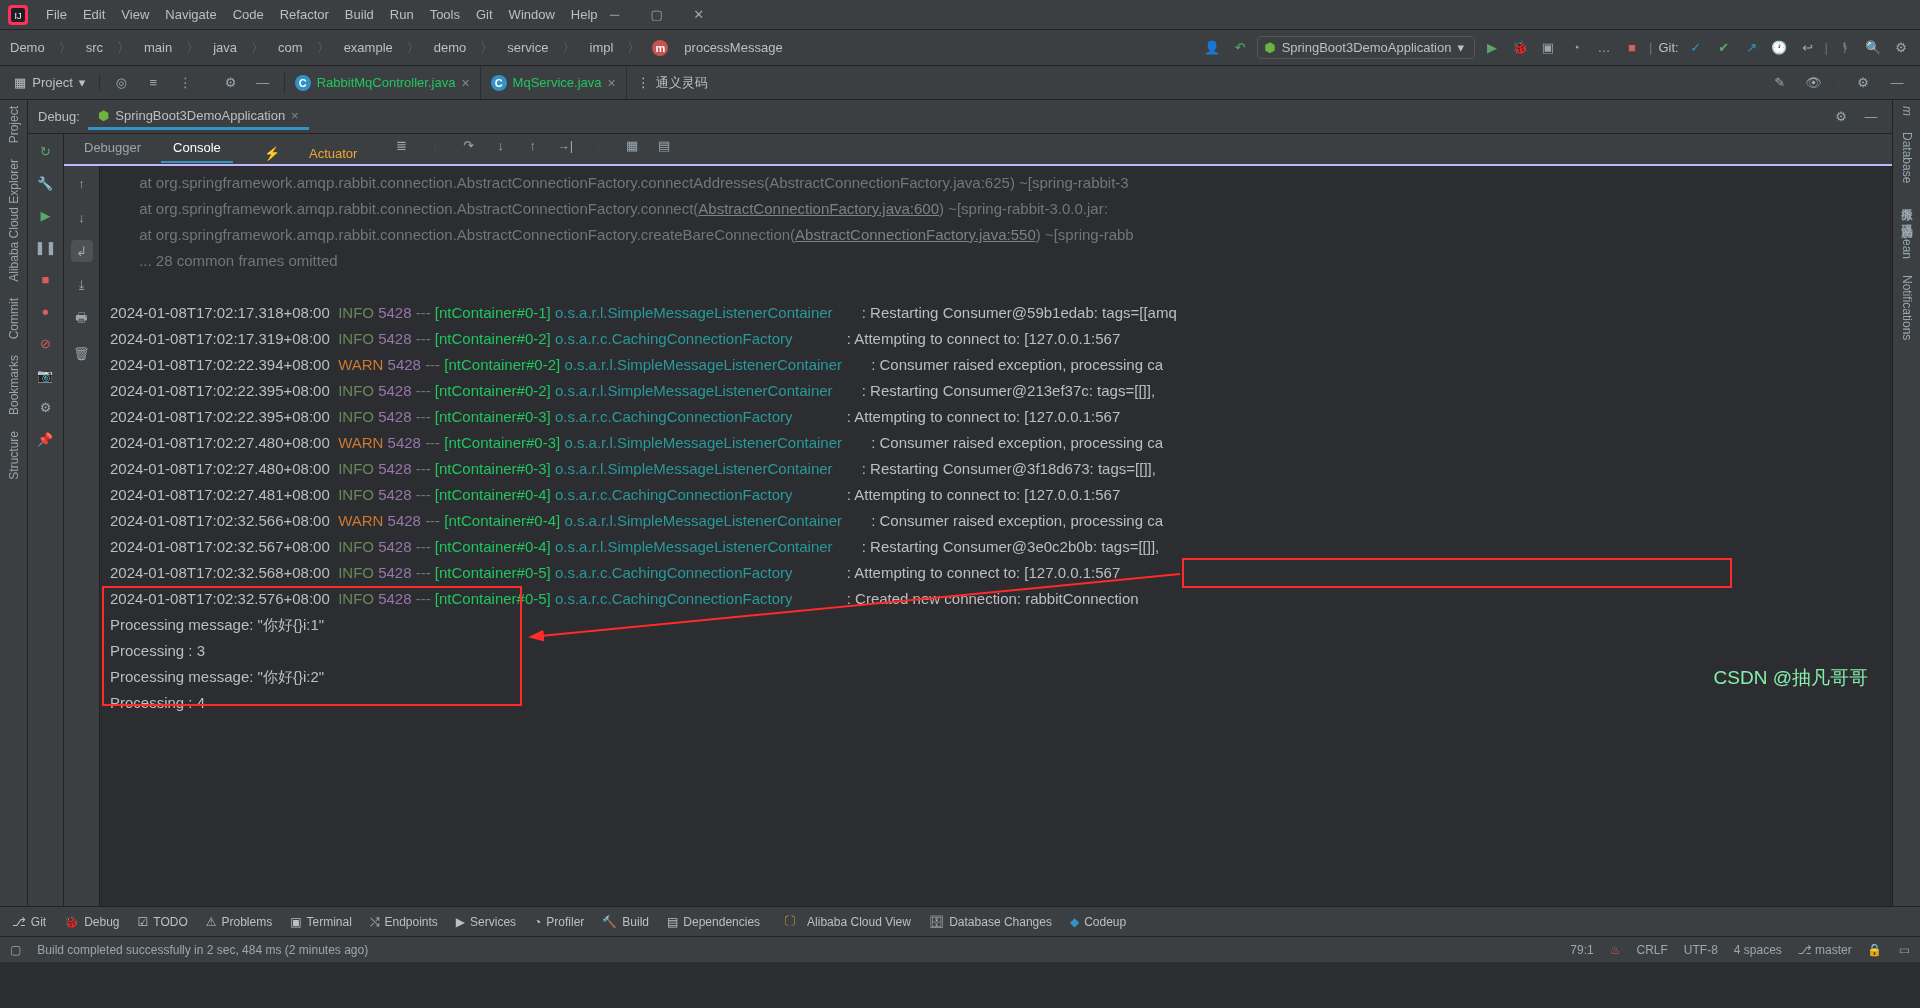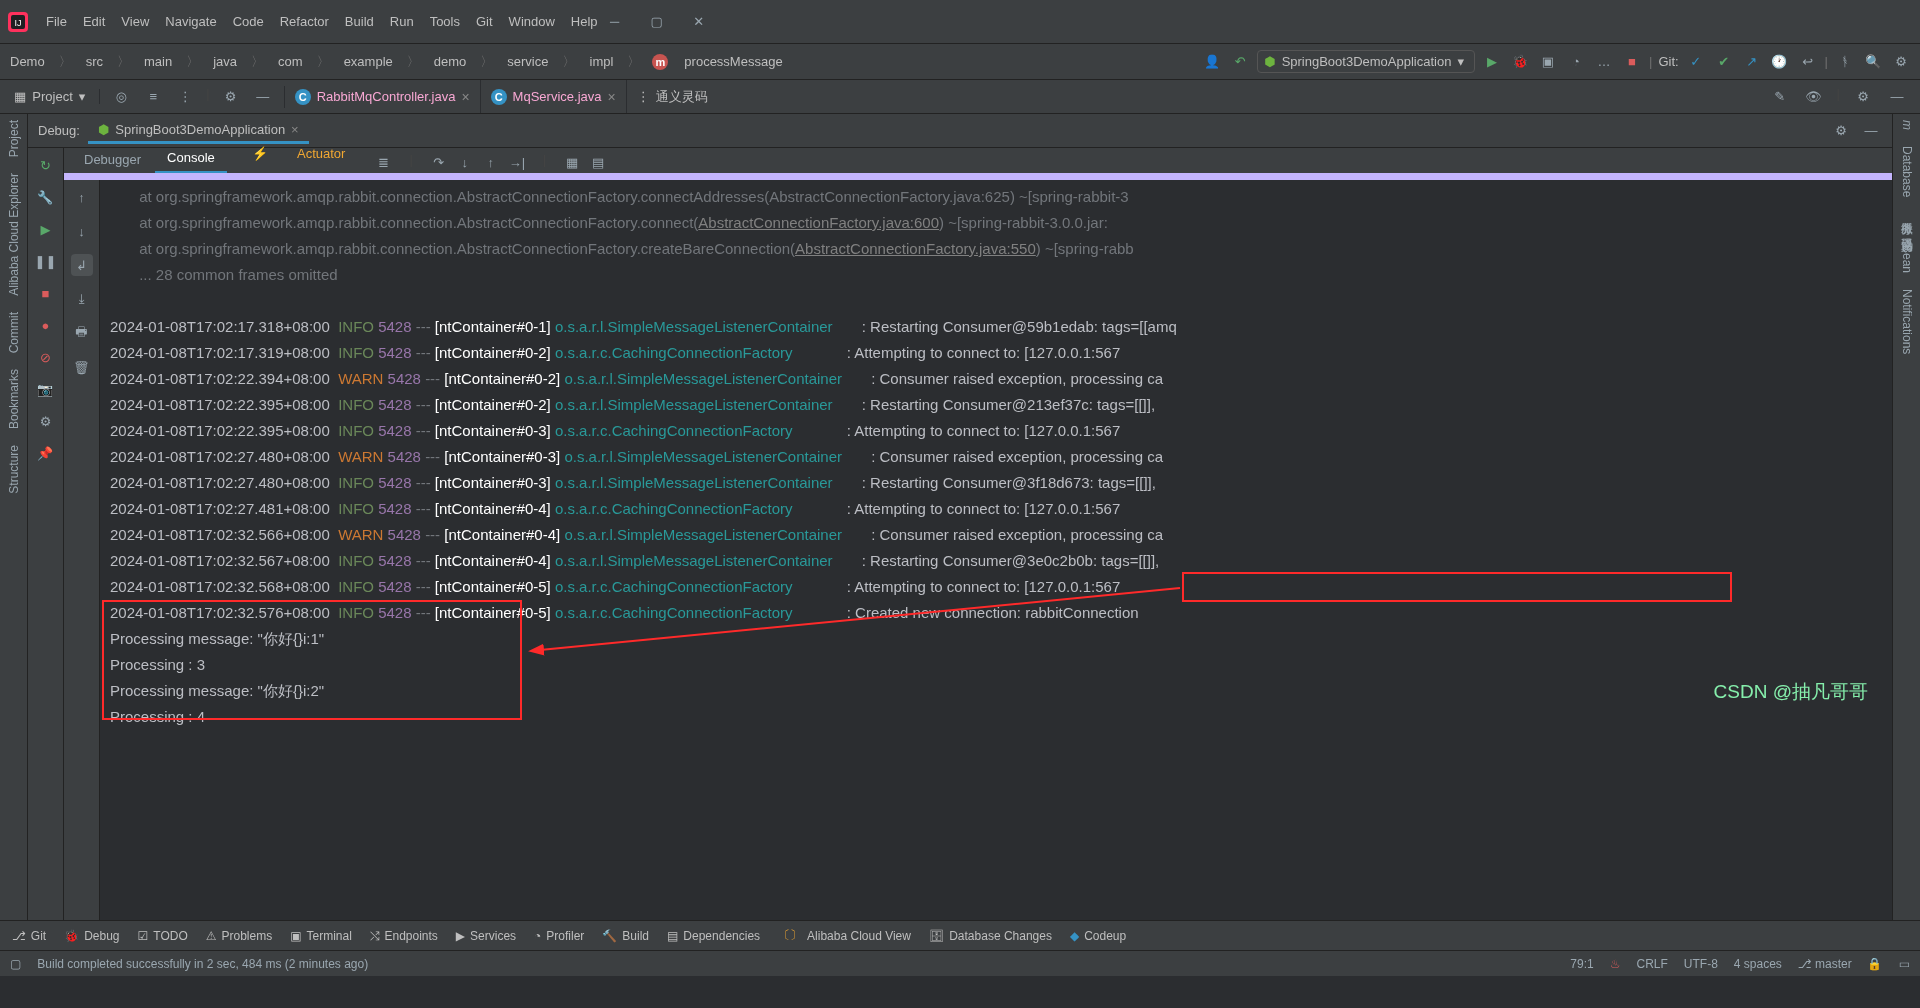--- a/index.html
+++ b/index.html
@@ -1,17 +1,17 @@
 <!DOCTYPE html>
 <html><head>
 <meta charset="utf-8">
 <style>
   * { box-sizing: border-box; margin: 0; padding: 0; font-family: "Segoe UI", "Microsoft YaHei", sans-serif; }
   body { background: #2b2d30; color: #bfbfbf; font-size: 13px; overflow: hidden; width: 1920px; height: 1008px; }
-  .titlebar { height: 44px; background: #3c3f41; display: flex; align-items: center; padding: 8px 8px; border-bottom: 1px solid #222; }
+  .titlebar { height: 30px; background: #3c3f41; display: flex; align-items: center; padding: 8px 8px; border-bottom: 1px solid #222; }
   .titlebar .logo { width: 20px; height: 20px; margin-right: 12px; }
   .menubar { display: flex; gap: 4px; }
   .menubar span { padding: 4px 6px; color: #bfbfbf; cursor: pointer; }
   .titlebar .wintitle { flex: 1; text-align: center; color: #7f8182; }
   .titlebar .winbtns { display: flex; gap: 20px; color: #aaa; }
   .navbar { height: 36px; background: #3c3f41; display: flex; align-items: center; padding: 0 8px; border-bottom: 1px solid #222; gap: 6px; }
   .crumbs { display: flex; align-items: center; gap: 10px; color: #bfbfbf; }
   .crumbs span { padding: 2px 2px; }
   .crumbs .sep { color: #707070; }
   .crumbs .method { color: #bfbfbf; }
@@ -19,45 +19,45 @@
   .navbar .spacer { flex: 1; }
   .runconfig { background: #3c3f41; border: 1px solid #555; border-radius: 4px; padding: 3px 10px 3px 6px; display: flex; align-items:center; gap:6px; }
   .runconfig .sbicon { color:#6db33f; }
   .iconbtn { width: 22px; height: 22px; display: inline-flex; align-items: center; justify-content: center; cursor: pointer; color:#9aa7b0;}
   .green { color:#59a869; } .red { color:#db5c5c; } .orange { color:#f0a732; } .blue { color:#3592c4; } .gray{color:#9aa7b0;}
   .tabbar { height: 34px; background: #3c3f41; display: flex; align-items: center; border-bottom: 1px solid #222; }
   .tabbar .projectbtn { display:flex; align-items:center; gap:6px; padding: 0 14px; color:#bfbfbf; border-right: 1px solid #2b2d30;}
   .tabbar .tabicons { display:flex; gap:10px; padding: 0 10px; color:#9aa7b0; border-right:1px solid #2b2d30;}
   .filetab { display:flex; align-items:center; gap:6px; padding: 0 10px; height:100%; color:#bfbfbf; border-right: 1px solid #2b2d30; }
   .filetab .cicon { background:#3592c4; color:#fff; border-radius:50%; width:16px; height:16px; display:inline-flex; align-items:center; justify-content:center; font-size:11px; font-weight:bold;}
-  .filetab .name { color:#f9a8d4; }
+  .filetab .name { color:#22c55e; }
   .filetab .close { color:#888; font-size:14px; }
   .tabbar .rightbar { margin-left:auto; display:flex; gap:12px; padding:0 12px; color:#9aa7b0; }
   .main { display:flex; height: 806px; }
   .leftstrip, .rightstrip { width: 28px; background:#3c3f41; display:flex; flex-direction:column; align-items:center; padding-top:6px; gap:16px; border-right:1px solid #222; }
   .rightstrip { border-left:1px solid #222; border-right:none; }
   .sidelabel { writing-mode: vertical-rl; transform: rotate(180deg); color:#9aa7b0; font-size:12px; white-space:nowrap; cursor:pointer; }
   .rsidelabel { writing-mode: vertical-rl; color:#9aa7b0; font-size:12px; white-space:nowrap; cursor:pointer; }
   .debugpanel { flex:1; display:flex; flex-direction:column; background:#2b2d30; min-width:0; }
   .debugheader { height: 34px; display:flex; align-items:center; padding: 0 10px; gap:8px; background:#3c3f41; border-bottom:1px solid #222; }
   .debugheader .title { color:#bfbfbf; }
   .debugtab { display:flex; align-items:center; gap:6px; padding: 4px 10px; border-bottom: 3px solid #3592c4; color:#bfbfbf; }
   .debugtab .sbicon { color:#6db33f; }
   .debugtab .close { color:#888; }
   .debugheader .spacer { flex:1; }
   .panelbody { flex:1; display:flex; min-height:0; }
   .leftactions { width:36px; background:#3c3f41; display:flex; flex-direction:column; align-items:center; padding:6px 0; gap:10px; border-right:1px solid #222; }
   .subactions { width:36px; background:#3c3f41; display:flex; flex-direction:column; align-items:center; padding:6px 0; gap:12px; border-right:1px solid #222; }
-  .tabs2 { height: 32px; display:flex; align-items:flex-end; gap: 2px; padding: 0 8px; border-bottom:7px solid #c4b5fd; background:#3c3f41; color:#9aa7b0; }
+  .tabs2 { height: 32px; display:flex; align-items:flex-start; gap: 8px; padding: 0 8px; border-bottom:2px solid #c4b5fd; background:#3c3f41; color:#9aa7b0; }
   .tabs2 span { padding: 6px 12px; cursor:pointer; }
   .tabs2 .active { color:#fff; border-bottom: 2px solid #3592c4; }
   .tabs2 .act { color:#f0a732; display:flex; gap:4px; align-items:center; }
   .console { flex:1; overflow:hidden; padding: 4px 10px 8px 10px; font-family: "Consolas","JetBrains Mono",monospace; font-size:15px; color:#bfbfbf; background:#2b2d30; position:relative; white-space:pre; }
   .line { line-height: 26px; color:#bcbec4; }
-  .ts { color:#bcbec4; } .info { color:#6a8759; } .warn { color:#cc7832; } .pid { color:#9876aa; } .thread { color:#ffffff; } .logger { color:#299999; } .msg { color:#bcbec4; } .dim{color:#72767b;} .link{color:#808080; text-decoration:underline;}
+  .ts { color:#bcbec4; } .info { color:#6a8759; } .warn { color:#cc7832; } .pid { color:#9876aa; } .thread { color:#22c55e; } .logger { color:#299999; } .msg { color:#bcbec4; } .dim{color:#72767b;} .link{color:#808080; text-decoration:underline;}
   .hlbox1 { position:absolute; border:2px solid #ff2a2a; pointer-events:none; }
   .arrow { position:absolute; pointer-events:none; }
   .bottombar { height: 30px; background:#3c3f41; display:flex; align-items:center; gap:18px; padding: 0 12px; border-top:1px solid #222; color:#bfbfbf; font-size: 12px;}
   .bottombar .item { display:flex; align-items:center; gap:5px; cursor:pointer;}
   .statusbar { height: 26px; background:#3c3f41; display:flex; align-items:center; padding:0 10px; gap:16px; border-top:1px solid #222; color:#9aa7b0; font-size:12px;}
   .statusbar .right { margin-left:auto; display:flex; gap:16px; align-items:center; }
   .selected { background:#4e5254; }
   .subactions .selected { background:#4e5254; border-radius:4px; }
   .watermark { position:absolute; right:24px; bottom:215px; color:#86efac; font-size:19px; }
   svg { display:block; }

